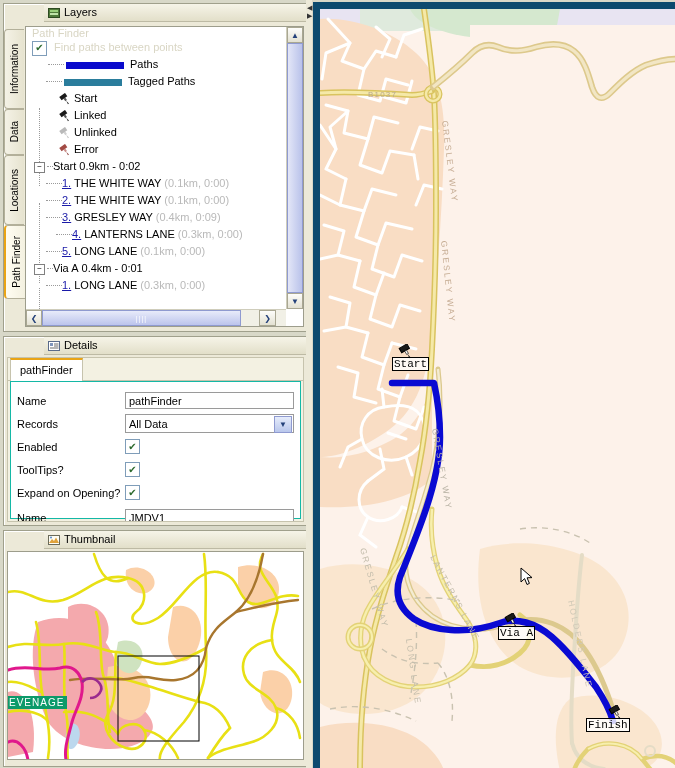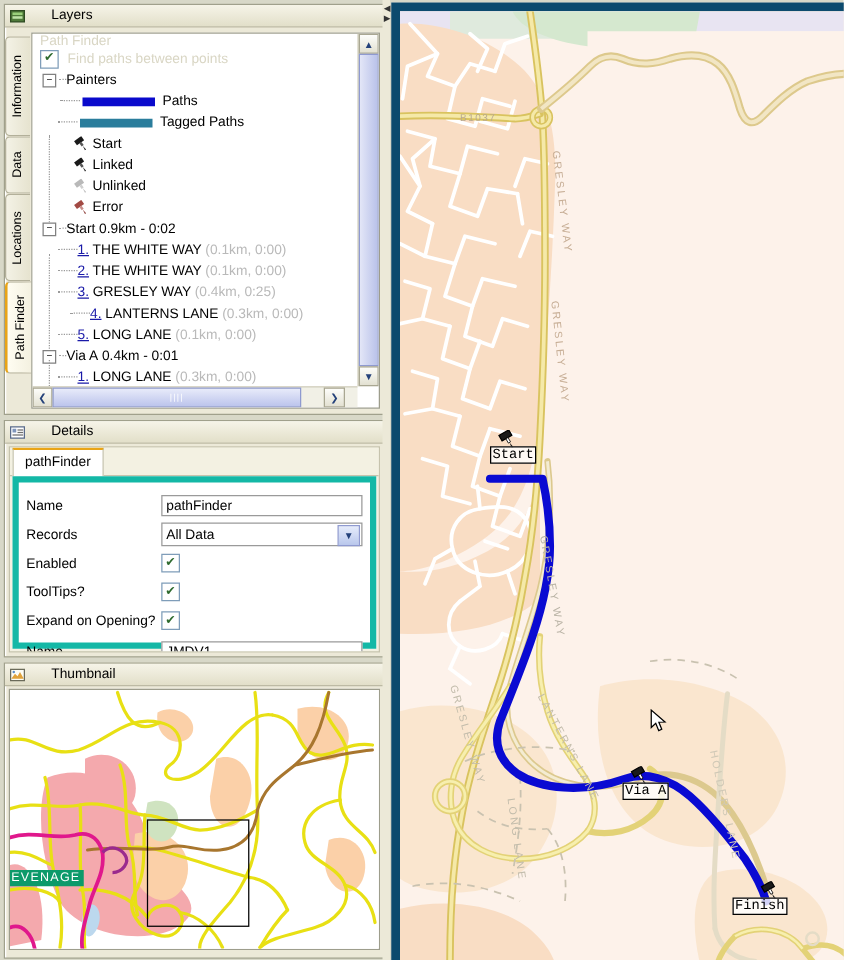--- a/index.html
+++ b/index.html
@@ -2,21 +2,21 @@
 <html><head>
 <meta charset="utf-8">
 <style>
   html,body{margin:0;padding:0;background:#ffffff;}
   body{width:675px;height:768px;overflow:hidden;font-family:"Liberation Sans",sans-serif;font-size:11px;color:#000;}
   #root{position:relative;width:675px;height:768px;background:#d8d8c8;}
 
   
   .panel{position:absolute;background:#ece9d8;border:1px solid #a0a08c;box-shadow:1px 1px 0 #ffffff inset;}
   .panel-title{height:17px;line-height:17px;padding-left:4px;font-size:11px;color:#000;
-    background:linear-gradient(#f6f4e8,#e2dfc9);border-bottom:1px solid #bdbaa4;display:flex;align-items:center;gap:21px;}
+    background:linear-gradient(#f6f4e8,#e2dfc9);border-bottom:1px solid #bdbaa4;display:flex;align-items:center;gap:4px;margin-left:40px;}
   .panel-title .ticon{width:12px;height:12px;display:inline-block;flex:0 0 auto;}
   .panel-body{position:absolute;left:3px;right:3px;top:20px;bottom:3px;background:#ffffff;border:1px solid #9d9d8c;overflow:hidden;}
 
   
   .vtabs{position:absolute;left:0px;top:0px;width:20px;bottom:0;}
   .vtab{position:absolute;left:0;width:19px;border:1px solid #b3b09a;border-right:none;
     background:linear-gradient(90deg,#f4f2e6,#e6e3cf);border-radius:4px 0 0 4px;
     display:flex;align-items:center;justify-content:center;cursor:default;}
   .vtab span{writing-mode:vertical-rl;transform:rotate(180deg);font-size:10px;white-space:nowrap;letter-spacing:0px;}
   .vtab.sel{background:linear-gradient(90deg,#fffdf2,#f3f0df);border-left:2px solid #e9a416;width:20px;left:0;}
@@ -41,21 +41,21 @@
   .sbbtn{position:absolute;background:linear-gradient(#fdfdfa,#e3e1d2);border:1px solid #a9a792;
     display:flex;align-items:center;justify-content:center;font-size:8px;color:#24417a;}
   .sbthumb{position:absolute;background:linear-gradient(90deg,#e3e6f7,#b9c2ea);border:1px solid #8f9ad0;}
   .sbthumb.h{background:linear-gradient(#e8ebfa,#bcc4ec);}
   .grip{font-size:7px;color:#fff;letter-spacing:1px;}
 
   
   .tabstrip{position:absolute;left:0;top:0;right:0;height:22px;background:#f3f1e2;border-bottom:1px solid #c6c3ad;}
   .dtab{position:absolute;left:2px;top:0;height:22px;padding:0 9px;line-height:21px;background:#fff;
     border:1px solid #c6c3ad;border-bottom:none;border-top:2px solid #e9a416;font-size:11px;}
-  .form{position:absolute;left:2px;right:2px;top:23px;bottom:2px;background:#fff;border:5px solid #14b8a6;padding:8px 6px;}
+  .form{position:absolute;left:2px;right:2px;top:23px;bottom:2px;background:#fff;border:1px solid #14b8a6;padding:8px 6px;}
   .frow{display:flex;align-items:center;height:21px;margin-bottom:2px;}
   .flabel{width:108px;font-size:11px;}
   .finput{flex:1;height:17px;border:1px solid #9a9a9a;background:#fff;font-size:11px;line-height:17px;padding:0 3px;
     box-sizing:border-box;}
   .fselect{flex:1;height:19px;border:1px solid #9a9a9a;background:#fff;font-size:11px;line-height:18px;padding:0 3px;
     box-sizing:border-box;position:relative;}
   .fselect .arrow{position:absolute;right:1px;top:1px;width:16px;height:15px;
     background:linear-gradient(#e6ecfb,#b9c7ec);border:1px solid #8f9ad0;display:flex;align-items:center;justify-content:center;
     font-size:8px;color:#24417a;}
   .chk{width:13px;height:13px;border:1px solid #7f9db9;background:#fff;display:flex;align-items:center;justify-content:center;
@@ -111,23 +111,20 @@
           <span class="ghost">Path Finder</span>
         </div>
 
         <div class="trow" style="padding-left:6px;height:17px;">
           <span class="chk" style="display:inline-flex;vertical-align:middle;margin-right:4px;">
             <span>✔</span>
           </span>
           <span class="ghost">Find paths between points</span>
         </div>
 
-        <div class="trow" style="padding-left:8px;">
-          <span class="expander">−</span><span class="dotline" style="width:6px;"></span><span>Painters</span>
-        </div>
         <div class="vdots" style="left:13px;top:81px;height:78px;"></div>
 
         <div class="trow" style="padding-left:22px;">
           <span class="dotline"></span><span class="swatch" style="background:#0a0acc;margin:0 6px 0 2px;"></span><span>Paths</span>
         </div>
         <div class="trow" style="padding-left:20px;">
           <span class="dotline"></span><span class="swatch" style="background:#2a7d9c;margin:0 6px 0 2px;"></span><span>Tagged Paths</span>
         </div>
 
         <div class="trow" style="padding-left:32px;">
@@ -186,21 +183,21 @@
           <span class="dim">(0.1km, 0:00)</span>
         </div>
         <div class="trow" style="padding-left:20px;">
           <span class="dotline"></span><span class="num">2.</span>
           <span>THE WHITE WAY</span>
           <span class="dim">(0.1km, 0:00)</span>
         </div>
         <div class="trow" style="padding-left:20px;">
           <span class="dotline"></span><span class="num">3.</span>
           <span>GRESLEY WAY</span>
-          <span class="dim">(0.4km, 0:25)</span>
+          <span class="dim">(0.4km, 0:09)</span>
         </div>
         <div class="trow" style="padding-left:20px;margin-left:10px;">
           <span class="dotline"></span><span class="num">4.</span>
           <span>LANTERNS LANE</span>
           <span class="dim">(0.3km, 0:00)</span>
         </div>
         <div class="trow" style="padding-left:20px;">
           <span class="dotline"></span><span class="num">5.</span>
           <span>LONG LANE</span>
           <span class="dim">(0.1km, 0:00)</span>

